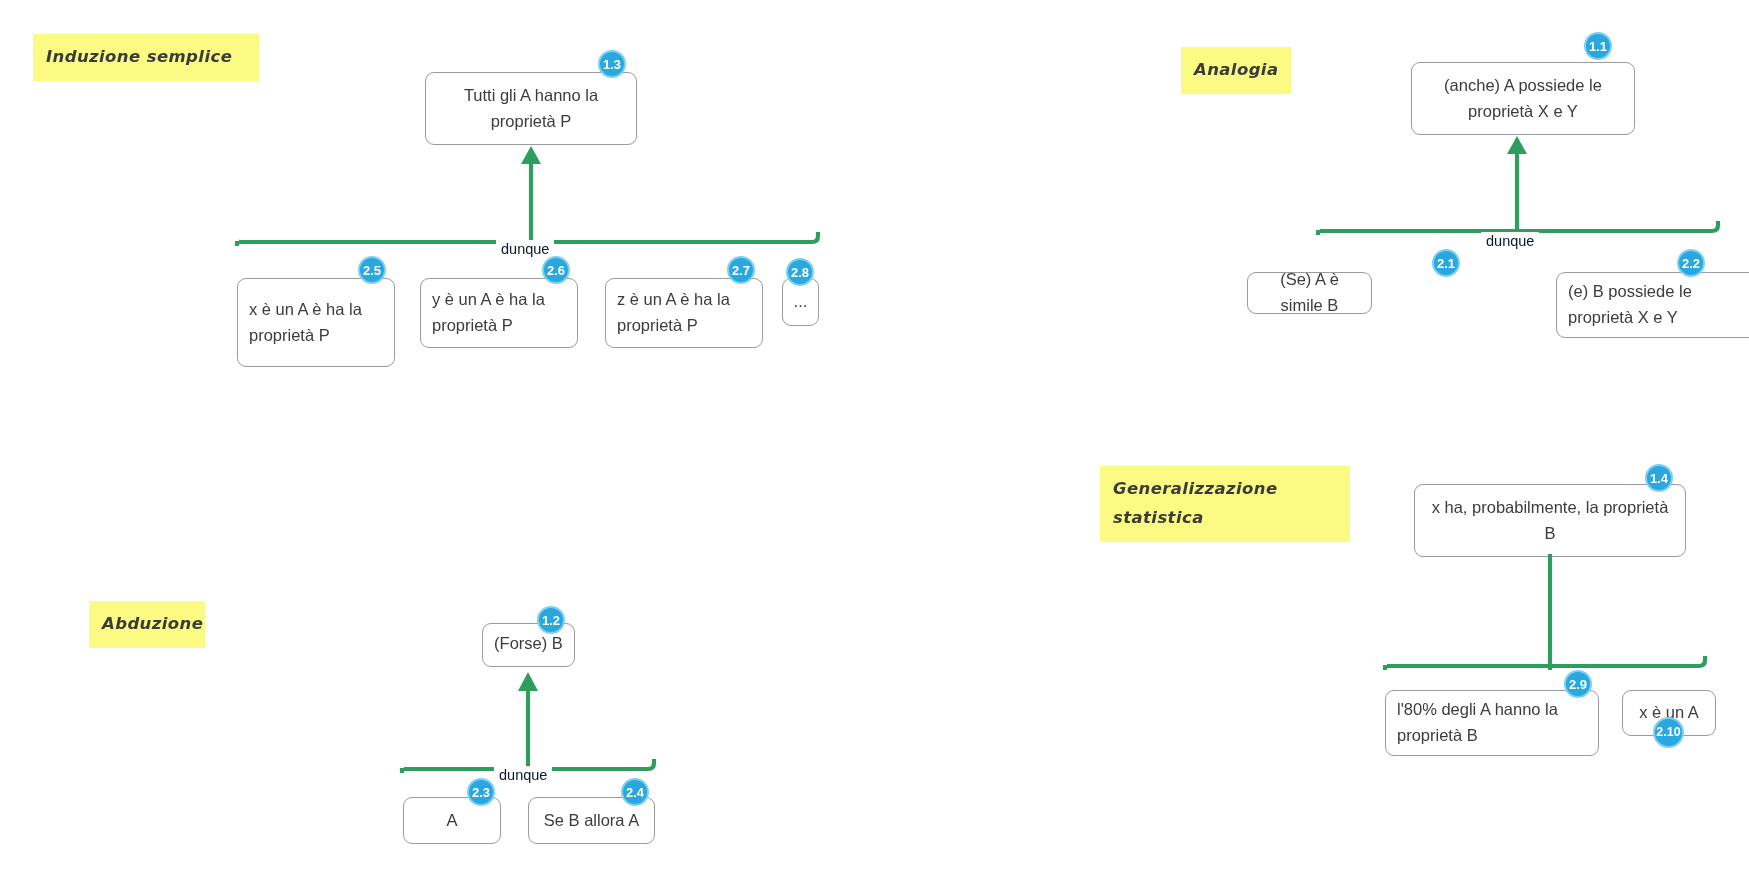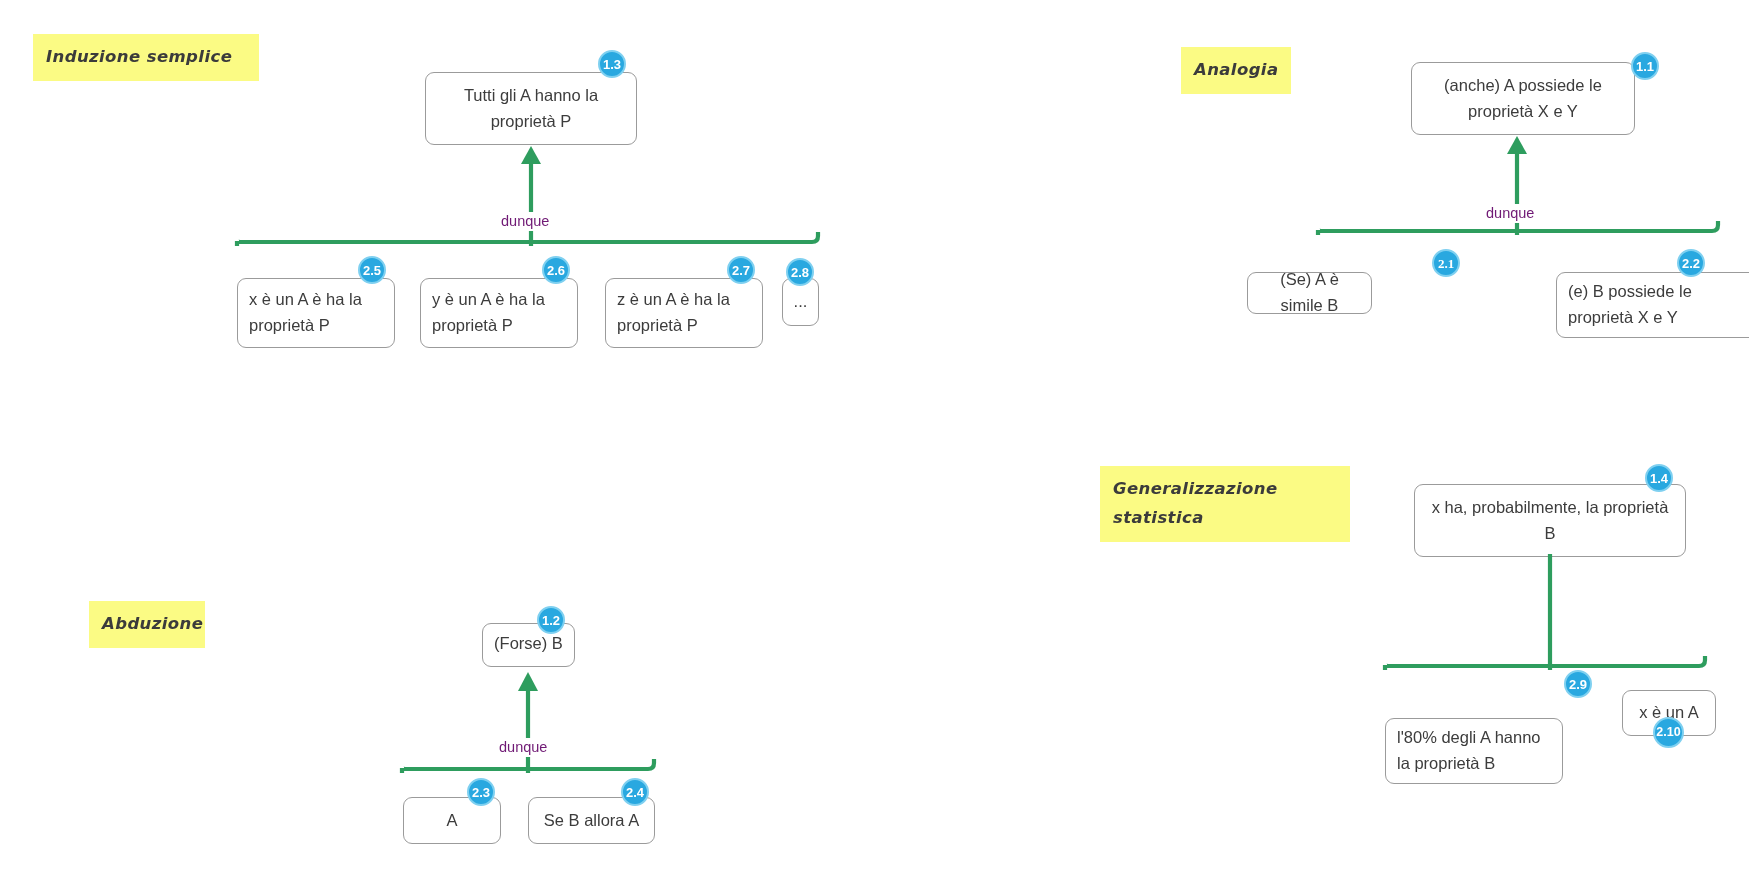--- a/index.html
+++ b/index.html
@@ -91,28 +91,29 @@
     stroke-width: 4.2;
     stroke-linecap: butt;
   }
   .conn-head {
     fill: #2E9D5E;
   }
 
   
   .conn-label {
     position: absolute;
-    color: #701a75;
+    color: #0f172a;
     font-family: "Liberation Sans", sans-serif;
     font-size: 14.5px;
     line-height: 1;
     background: #ffffff;
     padding: 2px 5px;
     white-space: nowrap;
     z-index: 3;
+    margin-top: 28px;
   }
 </style>
 </head>
 <body>
 
 <div id="canvas">
 
   <div class="scheme-title" style="left:33px; top:34px; width:226px;">Induzione semplice</div>
 
   <div class="node center" style="left:425px; top:72px; width:212px; height:73px;">
@@ -121,21 +122,21 @@
   <div class="badge" style="left:598px; top:50px;">1.3</div>
 
   <svg class="connector-svg" style="left:0px; top:140px; width:840px; height:110px;">
     <path class="conn-path" d="M 531,106 L 531,20"></path>
     <polygon class="conn-head" points="531,6 521,24 541,24"></polygon>
     <path class="conn-path" d="M 237,106 L 237,101 Q 237,102 243,102 L 812,102 Q 818,102 818,96 L 818,92"></path>
   </svg>
 
   <div class="conn-label" style="left:496px; top:212px;">dunque</div>
 
-  <div class="node left" style="left:237px; top:278px; width:158px; height:70px;">
+  <div class="node left" style="left:237px; top:278px; width:158px; height:89px;">
     <span class="node-text">x è un A è ha la proprietà P</span>
   </div>
   <div class="badge" style="left:358px; top:256px;">2.5</div>
 
   <div class="node left" style="left:420px; top:278px; width:158px; height:70px;">
     <span class="node-text">y è un A è ha la proprietà P</span>
   </div>
   <div class="badge" style="left:542px; top:256px;">2.6</div>
 
   <div class="node left" style="left:605px; top:278px; width:158px; height:70px;">
@@ -146,34 +147,34 @@
   <div class="node center" style="left:782px; top:278px; width:37px; height:48px; padding:6px 4px;">
     <span class="node-text">...</span>
   </div>
   <div class="badge" style="left:786px; top:258px;">2.8</div>
 
   <div class="scheme-title" style="left:1181px; top:47px; width:110px;">Analogia</div>
 
   <div class="node center" style="left:1411px; top:62px; width:224px; height:73px;">
     <span class="node-text">(anche) A possiede le proprietà X e Y</span>
   </div>
-  <div class="badge" style="left:1584px; top:52px;margin-left:47px;">1.1</div>
+  <div class="badge" style="left:1584px; top:32px;">1.1</div>
 
   <svg class="connector-svg" style="left:1100px; top:130px; width:640px; height:110px;">
     <path class="conn-path" d="M 417,105 L 417,20"></path>
     <polygon class="conn-head" points="417,6 407,24 427,24"></polygon>
     <path class="conn-path" d="M 218,105 L 218,100 Q 218,101 224,101 L 612,101 Q 618,101 618,95 L 618,91"></path>
   </svg>
 
   <div class="conn-label" style="left:1481px; top:204px;">dunque</div>
 
   <div class="node center" style="left:1247px; top:272px; width:125px; height:42px;align-items:flex-end;">
     <span class="node-text">(Se) A è simile B</span>
   </div>
-  <div class="badge" style="left:1432px; top:249px;font-family:Liberation Serif, serif;">2.1</div>
+  <div class="badge" style="left:1432px; top:249px;">2.1</div>
 
   <div class="node left" style="left:1556px; top:272px; width:216px; height:66px;">
     <span class="node-text">(e) B possiede le proprietà X e Y</span>
   </div>
   <div class="badge" style="left:1677px; top:249px;">2.2</div>
 
   <div class="scheme-title" style="left:89px; top:601px; width:116px;">Abduzione</div>
 
   <div class="node center" style="left:482px; top:623px; width:93px; height:44px;justify-content:flex-end;">
     <span class="node-text">(Forse) B</span>
@@ -203,21 +204,21 @@
   <div class="node center" style="left:1414px; top:484px; width:272px; height:73px;">
     <span class="node-text">x ha, probabilmente, la proprietà B</span>
   </div>
   <div class="badge" style="left:1645px; top:464px;">1.4</div>
 
   <svg class="connector-svg" style="left:1300px; top:552px; width:450px; height:125px;">
     <path class="conn-path" d="M 250,118 L 250,2"></path>
     <path class="conn-path" d="M 85,118 L 85,113 Q 85,114 91,114 L 399,114 Q 405,114 405,108 L 405,104"></path>
   </svg>
 
-  <div class="node left" style="left:1385px; top:690px; width:178px; height:66px;margin-top:28px;">
+  <div class="node left" style="left:1385px; top:690px; width:214px; height:66px;">
     <span class="node-text">l'80% degli A hanno la proprietà B</span>
   </div>
   <div class="badge" style="left:1564px; top:670px;">2.9</div>
 
   <div class="node center" style="left:1622px; top:690px; width:94px; height:46px;">
     <span class="node-text">x è un A</span>
   </div>
   <div class="badge wide" style="left:1653px; top:669px;">2.10</div>
 
 </div>

